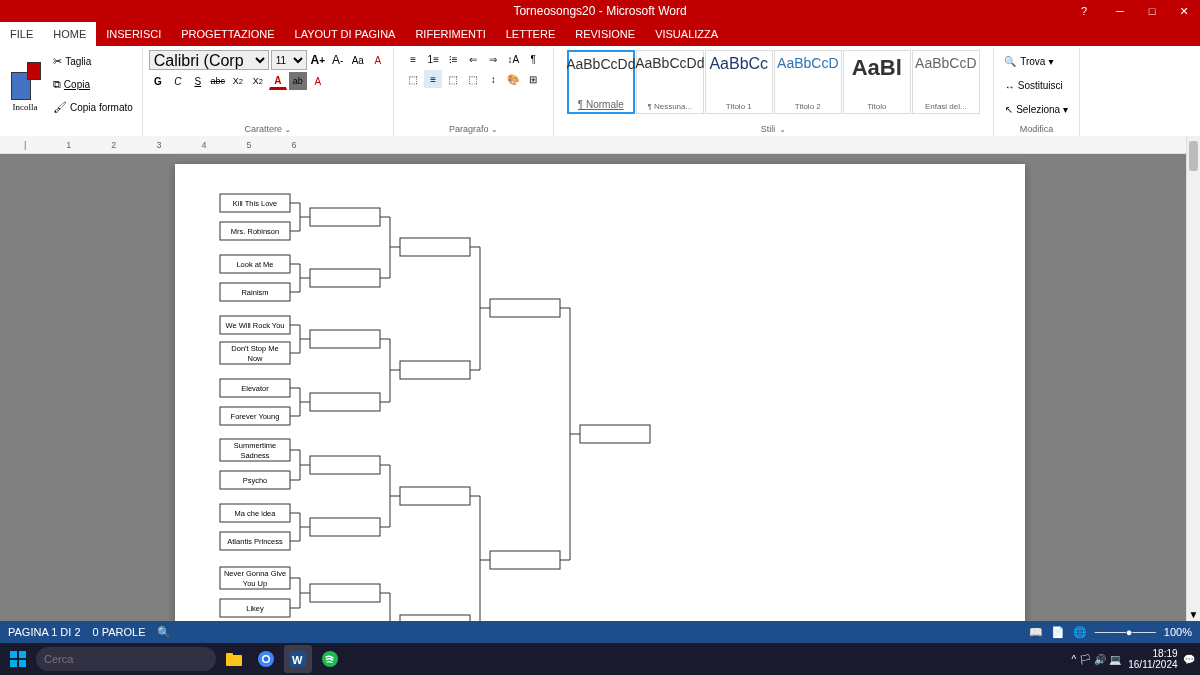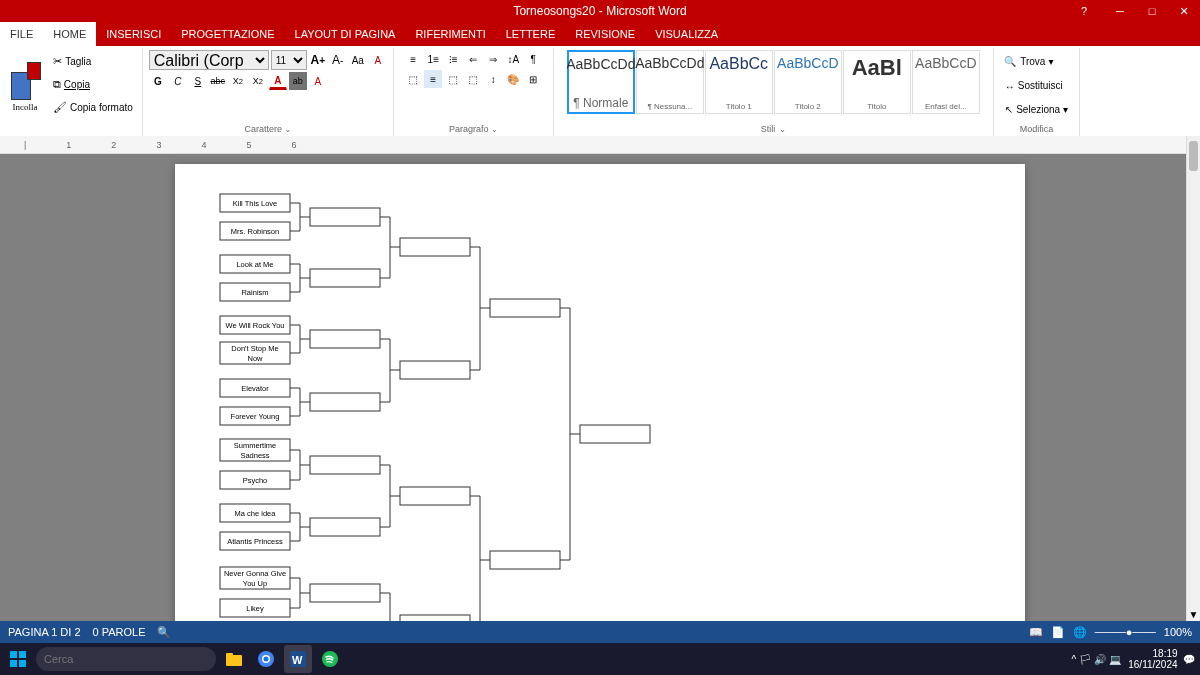--- a/index.html
+++ b/index.html
@@ -411,21 +411,21 @@
           <div class="icon-btn">⊞</div>
         </div>
       </div>
       <div style="font-size:9px;color:#666;margin-top:auto;">Paragrafo <span style="font-size:8px;">⌄</span></div>
     </div>
 
     <div class="ribbon-group" style="min-width:440px;">
       <div class="styles-carousel">
         <div class="style-preview active">
           <span style="font-size:14px;">AaBbCcDd</span>
-          <span style="font-size:12px; color:#666;">¶ Normale</span>
+          <span style="font-size:10px; color:#666;text-decoration:underline;">¶ Normale</span>
         </div>
         <div class="style-preview">
           <span style="font-size:14px;">AaBbCcDd</span>
           <span style="font-size:8px; color:#666;">¶ Nessuna...</span>
         </div>
         <div class="style-preview">
           <span style="font-size:16px; color:#1f3864;">AaBbCc</span>
           <span style="font-size:8px; color:#666;">Titolo 1</span>
         </div>
         <div class="style-preview">

